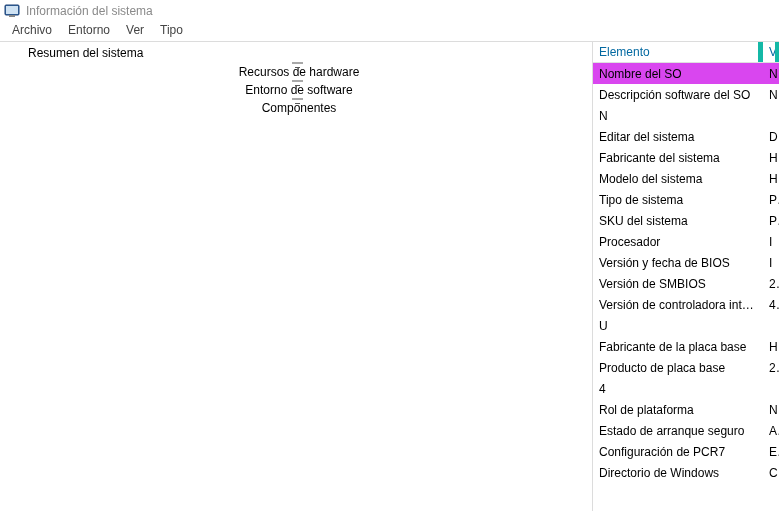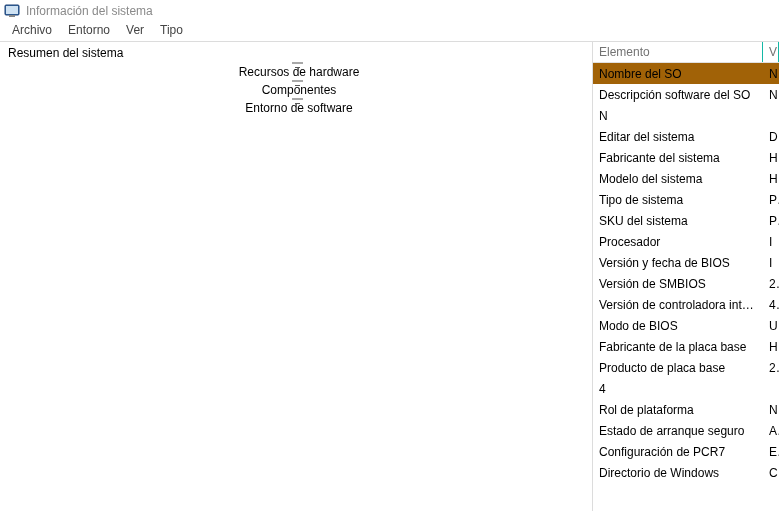--- a/index.html
+++ b/index.html
@@ -50,20 +50,21 @@
   .tree-pane {
     width: 593px;
     border-right: 1px solid #dcdcdc;
     box-sizing: border-box;
     padding: 2px 0 0 0;
     background:#fff;
   }
   .tree-root {
     padding: 2px 4px 2px 8px;
     cursor: default;
+    margin-left: 20px;
   }
   .tree-children { padding-left: 6px; }
   .tree-node {
     display:flex;
     align-items:center;
     height:18px;
     cursor:default;
     flex-direction:column;
   }
   .expander {
@@ -98,41 +99,41 @@
     align-items:center;
     height:21px;
     box-sizing:border-box;
   }
   .details-header {
     border-bottom:1px solid #e0e0e0;
     background:#fff;
   }
   .details-header .col {
     padding:0 6px;
-    color:#737373;
-    border-right:1px solid #14b8a6;
+    color:#0369a1;
+    border-right:5px solid #14b8a6;
     height:100%;
     display:flex;
     align-items:center;
     box-sizing:border-box;
     text-align:right;
   }
   .details-header .col.elem { width:170px; flex:0 0 170px;}
   .details-header .col.val  { flex:1; min-width:0; overflow:hidden; white-space:nowrap;}
   .details-body { }
   .details-row .col {
     padding:0 6px;
     white-space:nowrap;
     overflow:hidden;
     text-overflow:ellipsis;
     box-sizing:border-box;
   }
   .details-row .col.elem { width:170px; flex:0 0 170px;}
   .details-row .col.val  { flex:1; min-width:0; color:#000;}
-  .details-row.selected { background:#a16207; }
+  .details-row.selected { background:#d946ef; }
 </style>
 </head>
 <body>
 
 <div class="titlebar">
   <span class="app-icon">
     <svg width="16" height="16" viewBox="0 0 16 16">
       <rect x="1" y="2" width="14" height="10" rx="1" fill="#3a6ea5" stroke="#1a3e75"></rect>
       <rect x="2" y="3" width="12" height="8" fill="#cfe2f3"></rect>
       <rect x="5" y="12" width="6" height="2" fill="#888"></rect>
@@ -154,25 +155,25 @@
     <div class="tree-root">
       <span class="label">Resumen del sistema</span>
     </div>
     <div class="tree-children">
       <div class="tree-node">
         <span class="expander"></span>
         <span class="label">Recursos de hardware</span>
       </div>
       <div class="tree-node">
         <span class="expander"></span>
-        <span class="label">Componentes</span>
+        <span class="label">Entorno de software</span>
       </div>
       <div class="tree-node">
         <span class="expander"></span>
-        <span class="label">Entorno de software</span>
+        <span class="label">Componentes</span>
       </div>
     </div>
   </div>
 
   <div class="details-pane">
     <div class="details-header">
       <div class="col elem">Elemento</div>
       <div class="col val">V</div>
     </div>
     <div class="details-body" id="details-body">
@@ -217,21 +218,20 @@
         </div>
         <div class="details-row">
           <div class="col elem">Versión de SMBIOS</div>
           <div class="col val">2</div>
         </div>
         <div class="details-row">
           <div class="col elem">Versión de controladora integr...</div>
           <div class="col val">4</div>
         </div>
         <div class="details-row">
-          <div class="col elem">Modo de BIOS</div>
           <div class="col val">U</div>
         </div>
         <div class="details-row">
           <div class="col elem">Fabricante de la placa base</div>
           <div class="col val">H</div>
         </div>
         <div class="details-row">
           <div class="col elem">Producto de placa base</div>
           <div class="col val">2</div>
         </div>

